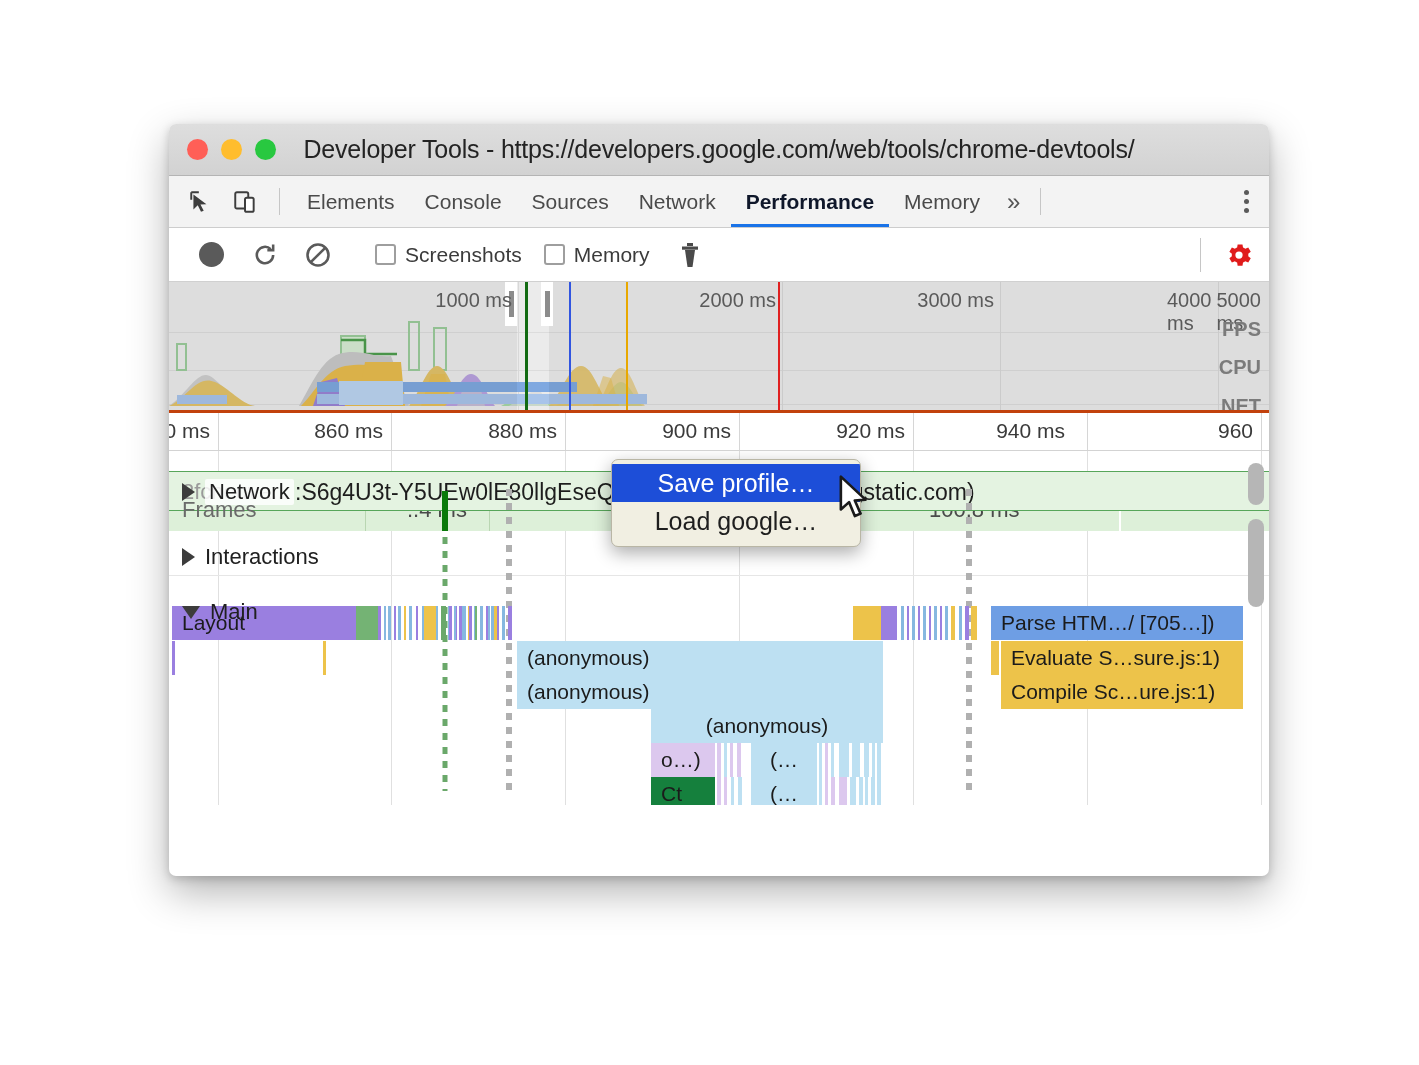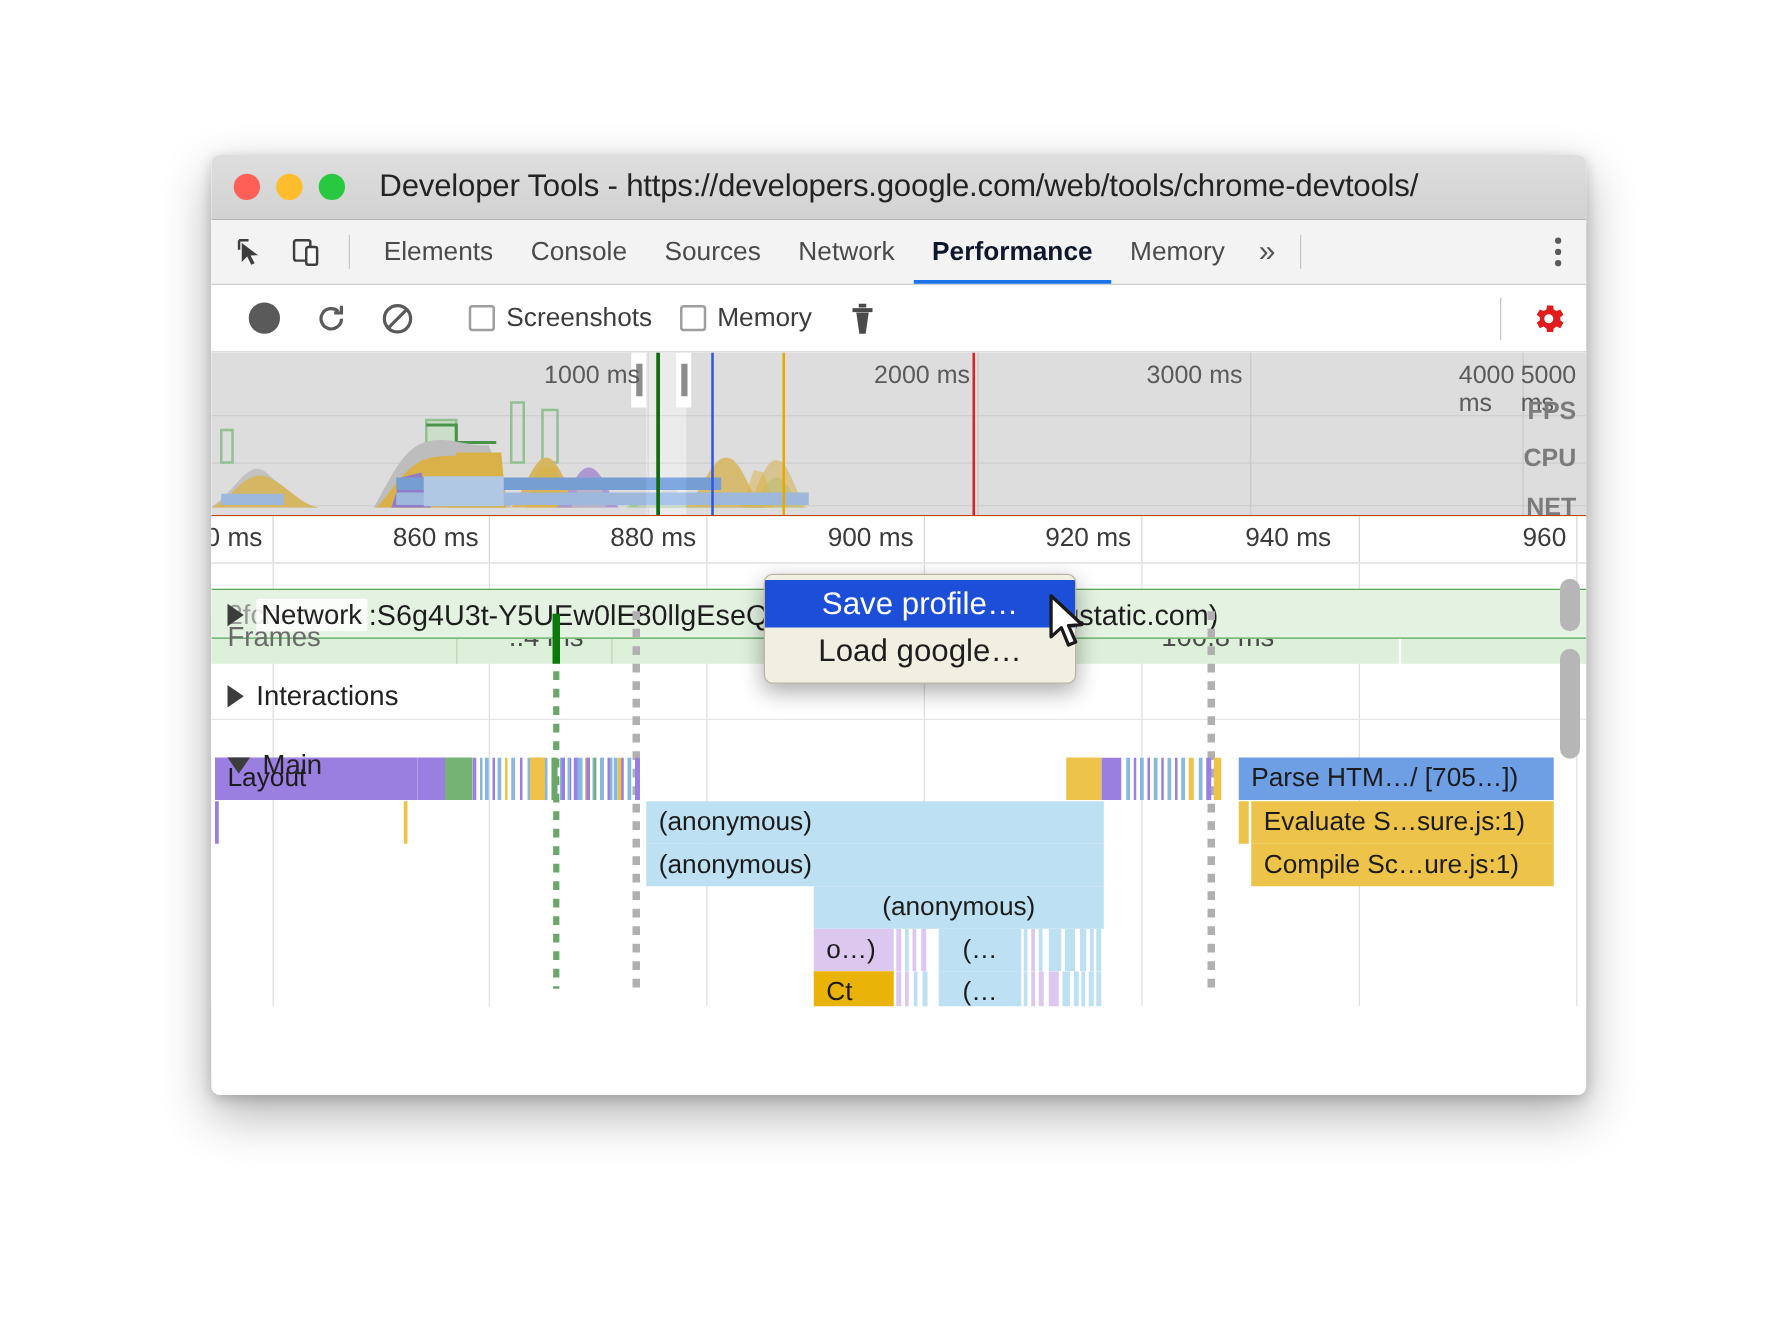--- a/index.html
+++ b/index.html
@@ -85,21 +85,21 @@
   .chk { display:flex; align-items:center; gap:9px; margin-left: 6px; cursor:pointer;}
   .chk .box { width:21px;height:21px;border:2px solid #9e9e9e;border-radius:3px;background:#fff;}
   .chk span { font-size:21px; color:#3b3b3b; }
   .rtool-right { margin-left:auto; display:flex; align-items:center; }
   .gear-wrap { width:60px; display:flex;align-items:center;justify-content:center;cursor:pointer;}
 
   
   .overview {
     position: relative; height: 131px; background: #ebebeb;
     overflow: hidden;
-    border-bottom: 1px solid #c2410c;
+    border-bottom: 3px solid #c2410c;
   }
   .ov-grid { position:absolute; top:0; bottom:0; width:1px; background:#d8d8d8; }
   .ov-hline { position:absolute; left:0; right:0; height:1px; background:#dcdcdc; }
   .ov-label {
     position:absolute; font-size:20px; color:#5a5a5a;
     transform: translateX(-100%);
     padding-right: 6px; top: 7px;
   }
   .ov-side {
     position:absolute; right:8px; font-size:20px; color:#7b7b7b; font-weight:600;
@@ -521,21 +521,21 @@
           <rect x="14" y="0" width="3" height="34" fill="#bde0f2"></rect>
           <rect x="22" y="0" width="10" height="34" fill="#bde0f2"></rect>
           <rect x="35" y="0" width="8" height="34" fill="#bde0f2"></rect>
           <rect x="47" y="0" width="5" height="34" fill="#bde0f2"></rect>
           <rect x="55" y="0" width="3" height="34" fill="#bde0f2"></rect>
           <rect x="60" y="0" width="4" height="34" fill="#bde0f2"></rect>
         </svg>
       </div>
 
       <div style="position:absolute;left:0;top:326px;height:34px;right:0;">
-        <div class="bar" style="left:482px;width:64px;height:34px;background:#eab308;">Ct</div>
+        <div class="bar" style="left:482px;width:64px;height:34px;background:#15803d;">Ct</div>
         <svg style="position:absolute;left:546px;top:0;" width="36" height="34">
           <rect x="2" y="0" width="4" height="34" fill="#dcc8ee"></rect>
           <rect x="9" y="0" width="3" height="34" fill="#dcc8ee"></rect>
           <rect x="16" y="0" width="3" height="34" fill="#bde0f2"></rect>
           <rect x="23" y="0" width="4" height="34" fill="#bde0f2"></rect>
         </svg>
         <div class="bar" style="left:582px;width:66px;height:34px;background:#bde0f2;justify-content:center;padding-left:0;">(…</div>
         <svg style="position:absolute;left:648px;top:0;" width="66" height="34">
           <rect x="2" y="0" width="3" height="34" fill="#bde0f2"></rect>
           <rect x="8" y="0" width="3" height="34" fill="#dcc8ee"></rect>

